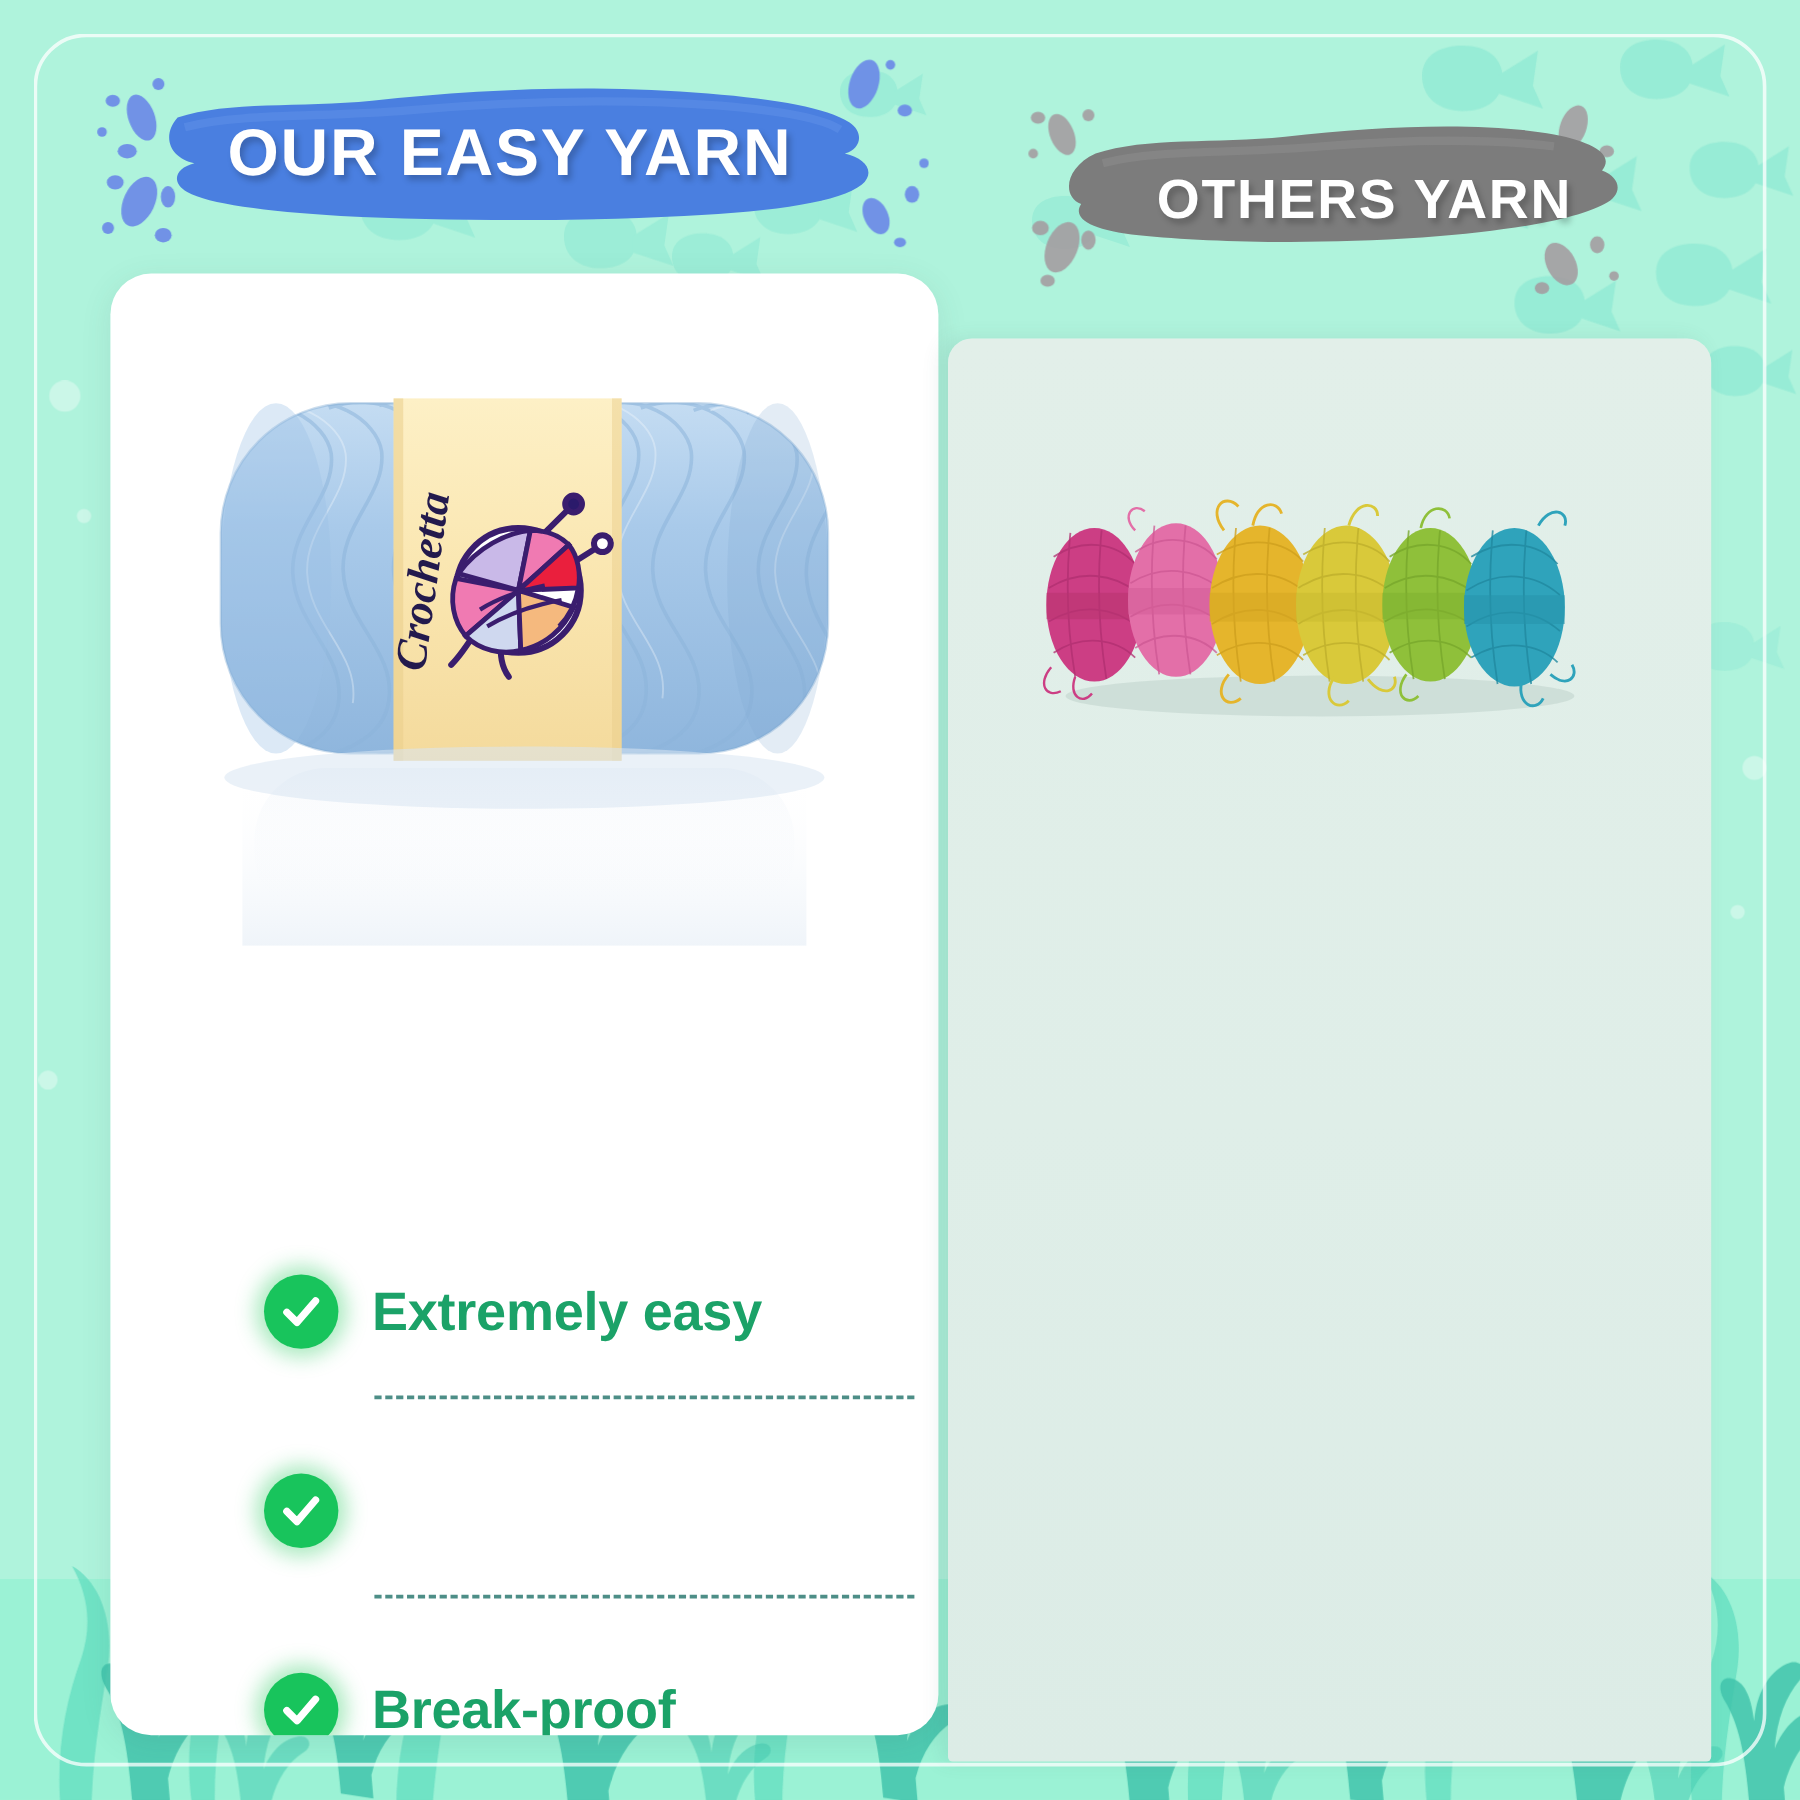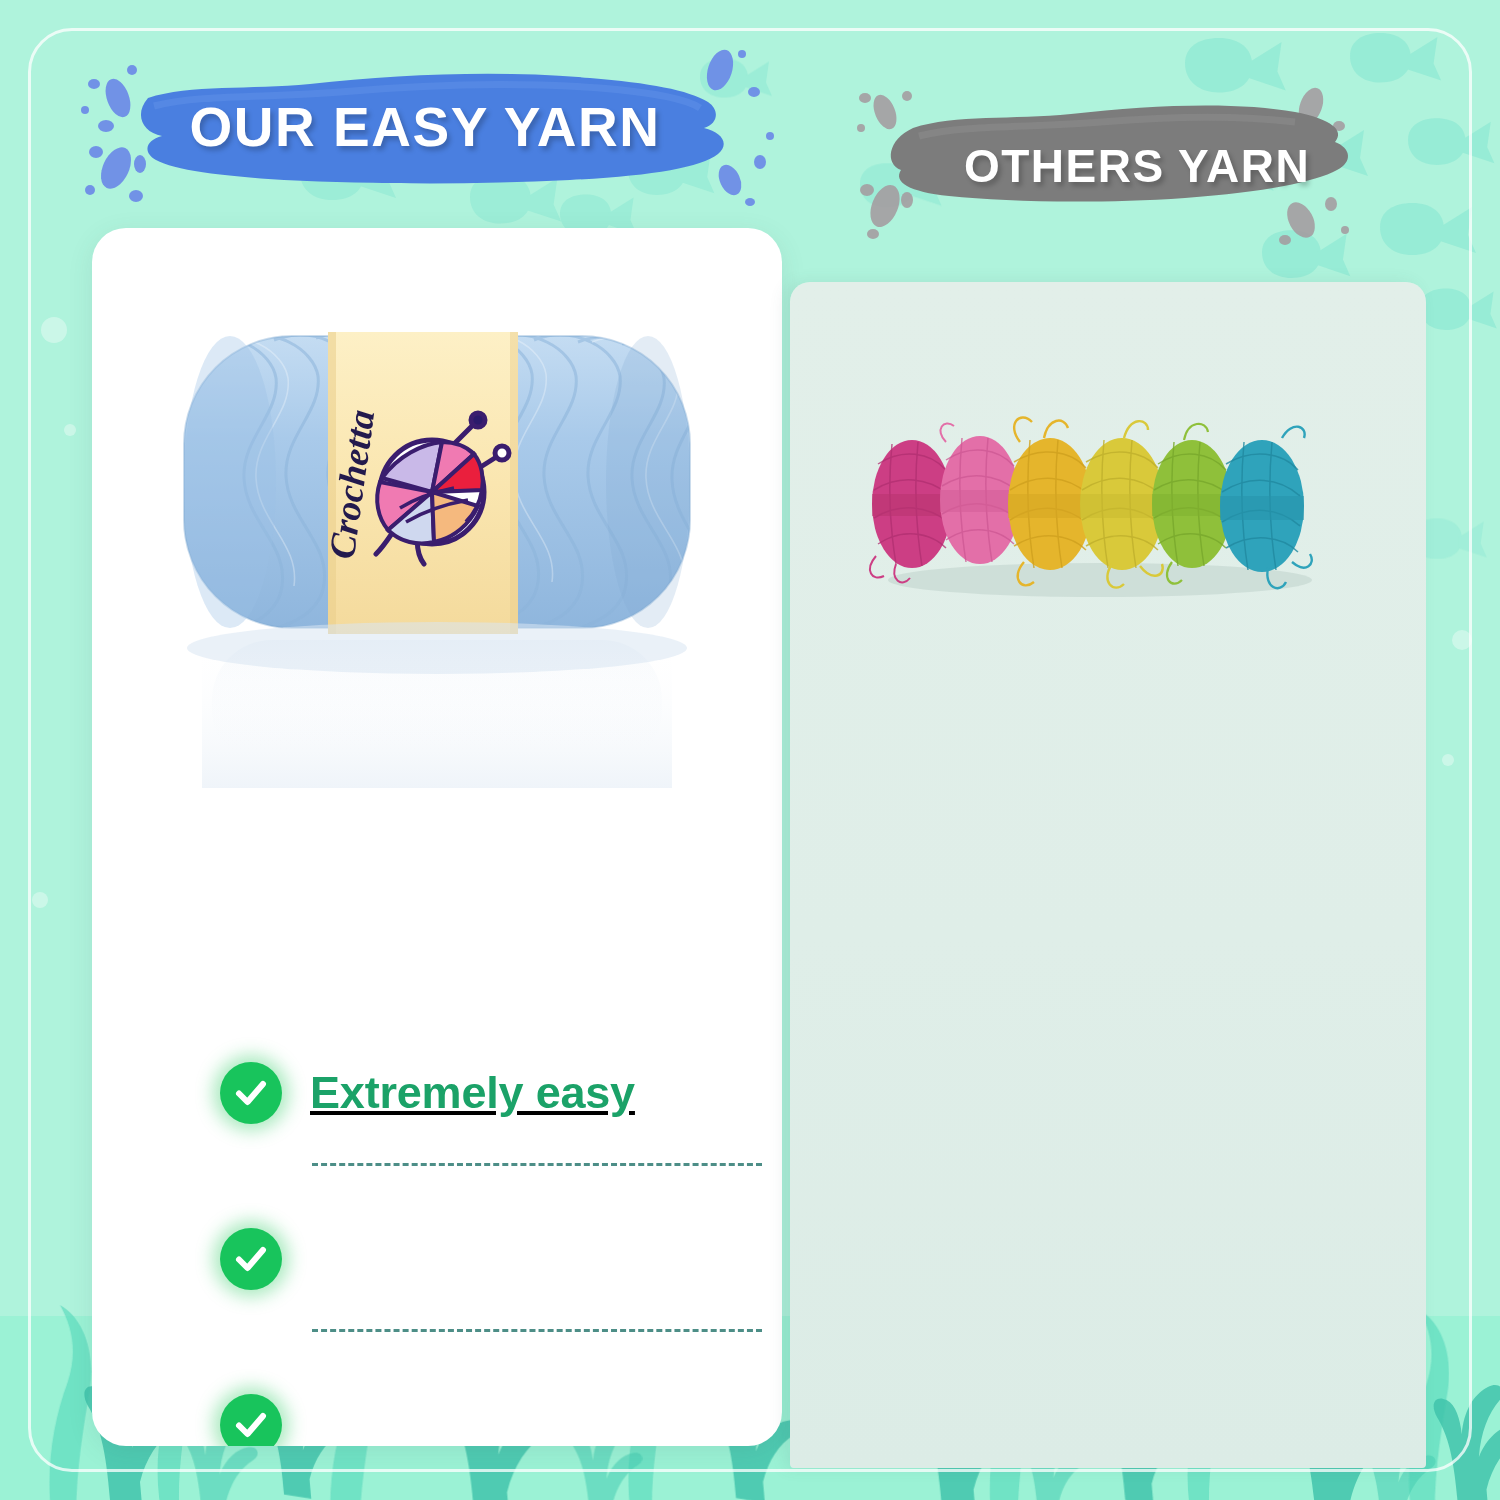--- a/index.html
+++ b/index.html
@@ -59,21 +59,21 @@
   
   .hero { position:absolute; }
   #hero-left  { left:0;   top:90px;  width:690px; height:620px; }
   #hero-right { left:60px; top:130px; width:500px; height:220px; }
 
   
   .list { position:absolute; z-index:7; }
   #list-left  { left:128px; top:782px; width:610px; }
 
   .item { position:relative; display:flex; align-items:center; }
-  #list-left  .item { height:166px;text-decoration:underline; }
+  #list-left  .item { height:166px; }
 
   .badge {
     flex:0 0 auto; position:relative;
     width:62px; height:62px; border-radius:50%;
     display:flex; align-items:center; justify-content:center;
   }
   .badge.ok  { background:#18c45c; box-shadow:0 0 17px 7px rgba(34,200,90,.38); }
   .badge svg { display:block; position:relative; z-index:2; }
 
   .label { margin-left:28px; line-height:1.05; }
@@ -355,20 +355,21 @@
       </span>
       <span class="divider"></span>
     </div>
 
     <div class="item">
       <span class="badge ok">
         <svg width="38" height="38" viewBox="0 0 38 38">
           <path d="M7 19.5 L15.5 28 L31 10" stroke="#ffffff" stroke-width="6" fill="none" stroke-linecap="round" stroke-linejoin="round"></path>
         </svg>
       </span>
+      <span class="label pos">Break-proof</span>
 
     </div>
 
   </div>
 </div>
 
 <div class="panel" id="panel-right">
 
   <div class="hero" id="hero-right">
     <svg viewBox="0 0 500 220" xmlns="http://www.w3.org/2000/svg">

